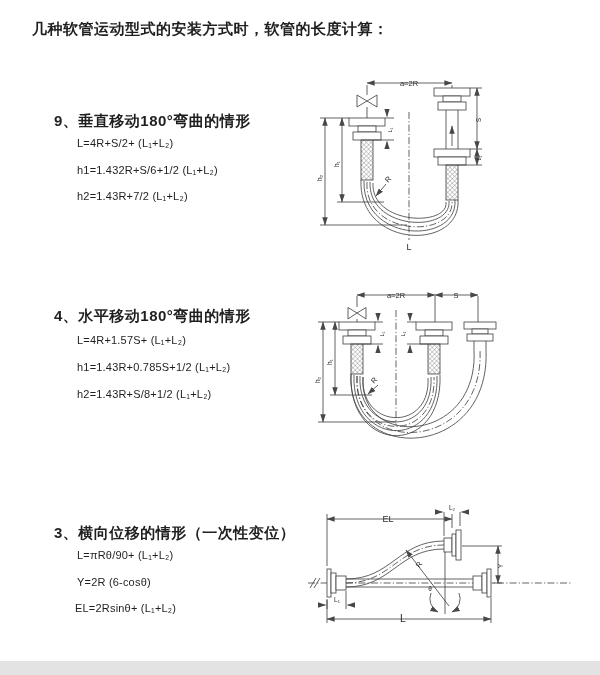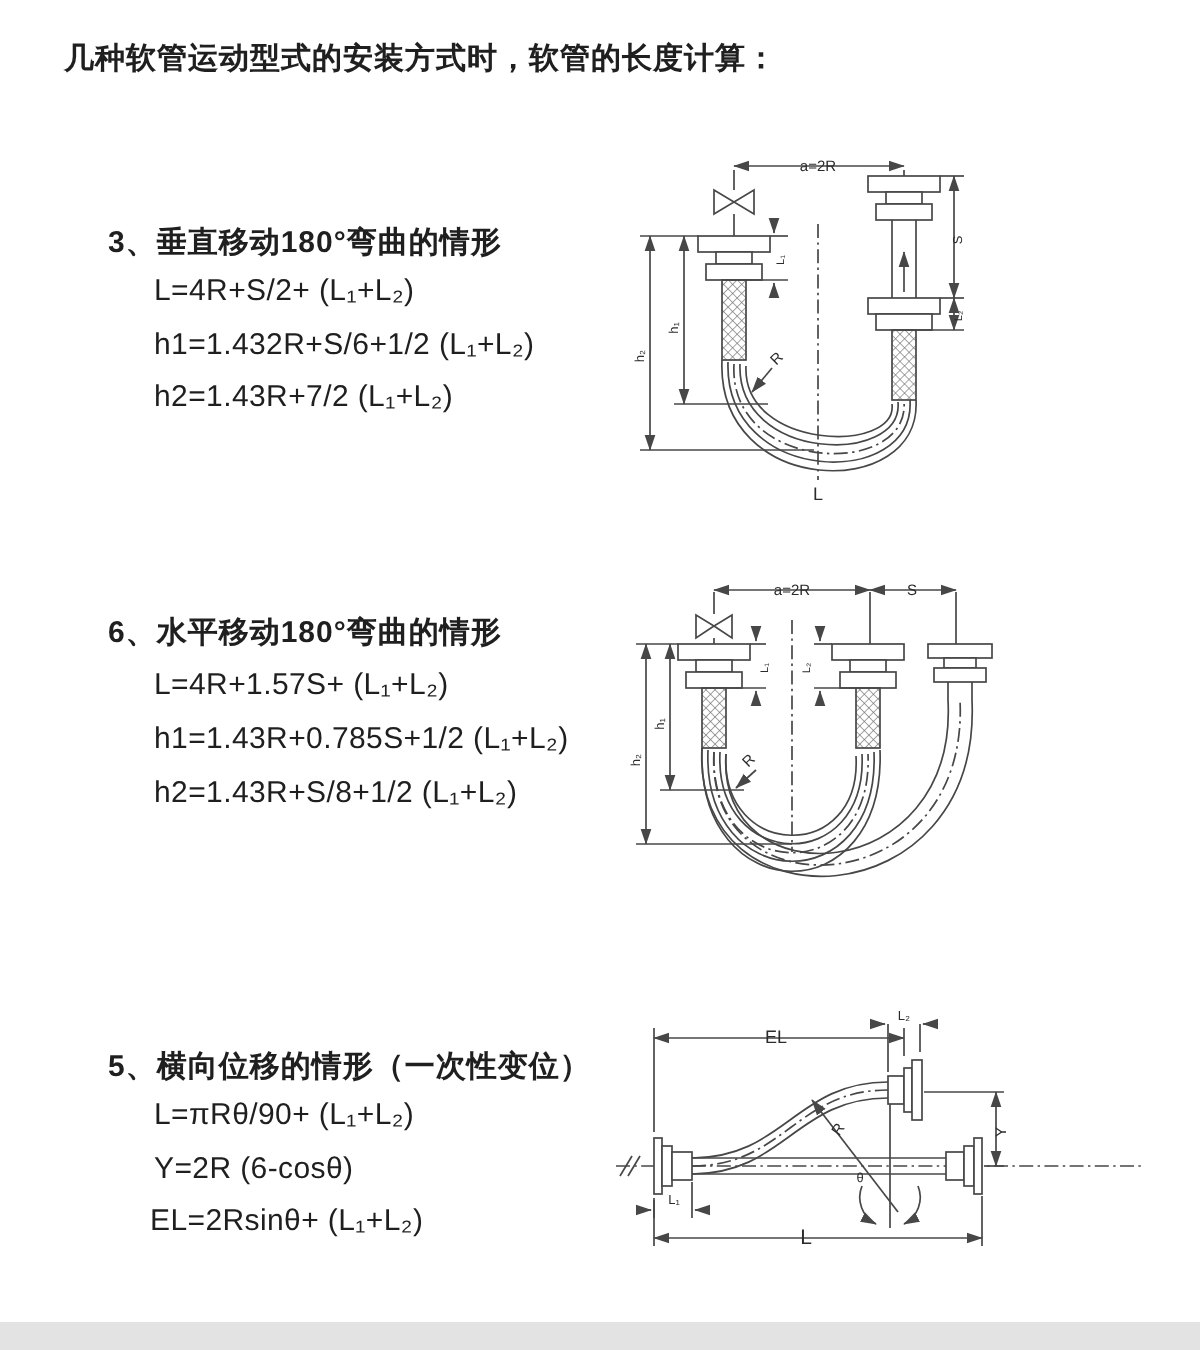--- a/index.html
+++ b/index.html
@@ -3,21 +3,21 @@
 <meta charset="utf-8">
 <style>
   html,body { margin:0; padding:0; }
   body {
     width:600px; height:675px; position:relative; overflow:hidden;
     background:#ffffff; color:#1f1f1f;
     font-family:"Liberation Sans","DejaVu Sans",sans-serif;
   }
   .t { position:absolute; white-space:nowrap; }
   .title, .head { font-size:15px; font-weight:bold; letter-spacing:0.5px; }
-  .fx { font-size:15px; font-weight:normal; letter-spacing:0.2px; }
+  .fx { font-size:11px; font-weight:normal; letter-spacing:0.2px; }
   svg { position:absolute; overflow:visible; }
   
   .dw > :not(.kf) { stroke:#474747; stroke-width:0.85; fill:none; }
   .dw > .kf       { stroke:#474747; stroke-width:0.85; }
   .dash { stroke-dasharray:7 2.2 1.2 2.2; }
   .lbls text { fill:#2b2b2b; stroke:none; font-family:"Liberation Sans","DejaVu Sans",sans-serif; }
   .halo { paint-order:stroke; stroke:#ffffff; stroke-width:2.4px; stroke-linejoin:round; }
   .f5 { font-size:5.5px; } .f6 { font-size:6.5px; } .f7 { font-size:7.5px; }
   .f9 { font-size:9px; } .f10 { font-size:10.5px; }
   .bottom-strip { position:absolute; left:0; top:661px; width:600px; height:14px; background:#e3e3e3; }
@@ -34,31 +34,31 @@
       </marker>
       <pattern id="hx" width="3.2" height="3.2" patternUnits="userSpaceOnUse" patternTransform="rotate(45)">
         <line x1="0" y1="0" x2="0" y2="3.2" stroke="#6a6a6a" stroke-width="0.6"></line>
         <line x1="0" y1="0" x2="3.2" y2="0" stroke="#6a6a6a" stroke-width="0.6"></line>
       </pattern>
     </defs>
   </svg>
 
   <div class="t title" style="left:32px;top:20px">几种软管运动型式的安装方式时，软管的长度计算：</div>
 
-  <div class="t head" style="left:54px;top:112px">3、垂直移动180°弯曲的情形</div>
+  <div class="t head" style="left:54px;top:112px">9、垂直移动180°弯曲的情形</div>
   <div class="t fx" style="left:77px;top:137px">L=4R+S/2+ (L₁+L₂)</div>
   <div class="t fx" style="left:77px;top:164px">h1=1.432R+S/6+1/2 (L₁+L₂)</div>
   <div class="t fx" style="left:77px;top:190px">h2=1.43R+7/2 (L₁+L₂)</div>
 
-  <div class="t head" style="left:54px;top:307px">6、水平移动180°弯曲的情形</div>
+  <div class="t head" style="left:54px;top:307px">4、水平移动180°弯曲的情形</div>
   <div class="t fx" style="left:77px;top:334px">L=4R+1.57S+ (L₁+L₂)</div>
   <div class="t fx" style="left:77px;top:361px">h1=1.43R+0.785S+1/2 (L₁+L₂)</div>
   <div class="t fx" style="left:77px;top:388px">h2=1.43R+S/8+1/2 (L₁+L₂)</div>
 
-  <div class="t head" style="left:54px;top:524px">5、横向位移的情形（一次性变位）</div>
+  <div class="t head" style="left:54px;top:524px">3、横向位移的情形（一次性变位）</div>
   <div class="t fx" style="left:77px;top:549px">L=πRθ/90+ (L₁+L₂)</div>
   <div class="t fx" style="left:77px;top:576px">Y=2R (6-cosθ)</div>
   <div class="t fx" style="left:75px;top:602px">EL=2Rsinθ+ (L₁+L₂)</div>
 
   <svg style="left:312px;top:74px" width="200" height="185" viewBox="0 0 200 185">
     <g class="dw">
 
       <line x1="55" y1="9" x2="140" y2="9" marker-start="url(#ah)" marker-end="url(#ah)"></line>
       <line x1="55" y1="11" x2="55" y2="21"></line>
       <line x1="140" y1="11" x2="140" y2="14"></line>

